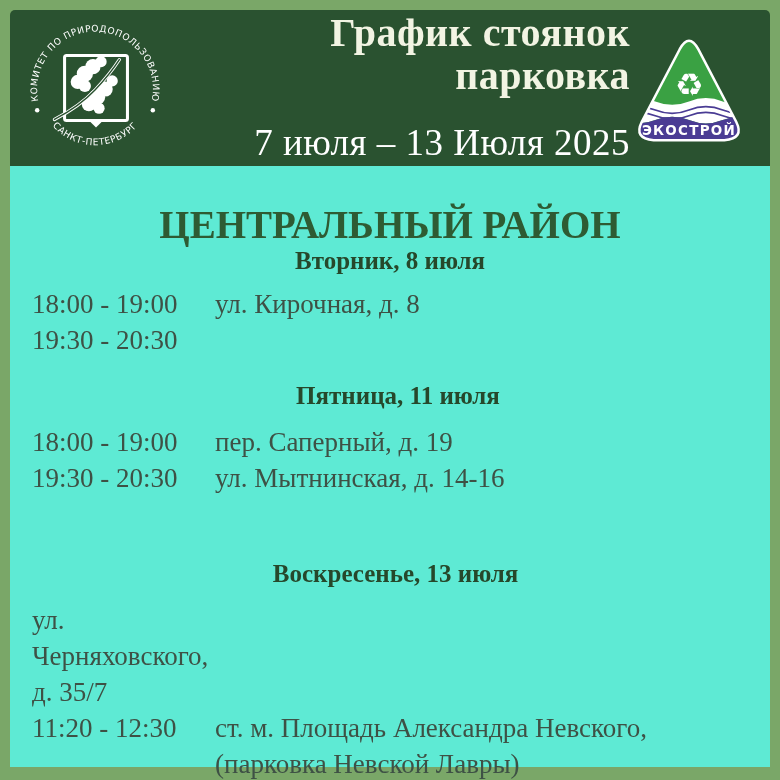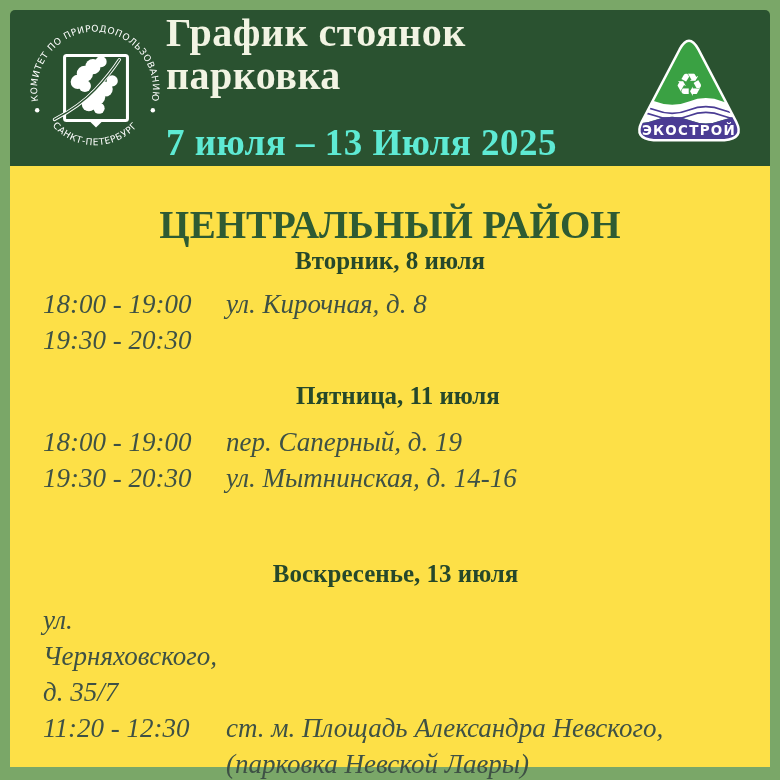--- a/index.html
+++ b/index.html
@@ -19,43 +19,43 @@
     border-radius: 5px 5px 0 0;
     display: flex; align-items: center;
   }
   .committee-logo {
     flex: 0 0 auto;
     margin-left: 14px;
     width: 142px; height: 142px;
   }
   .title-block {
     flex: 1 1 auto;
-    text-align: left;
+    text-align: right;
     padding-bottom: 2px;
   }
   .title-line {
     font-size: 40px; font-weight: bold; line-height: 43px;
     color: #F2F4E3;
     letter-spacing: 0.5px;
   }
   .date-range {
     margin-top: 26px;
-    font-size: 37px; font-weight: bold; line-height: 40px;
-    color: #5eead4;
+    font-size: 37px; font-weight: normal; line-height: 40px;
+    color: #ffffff;
     letter-spacing: 0.5px;
   }
   .eco-logo {
     flex: 0 0 auto;
     margin-right: 22px;
     width: 118px; height: 126px;
   }
   
   .panel {
     position: absolute; left: 10px; right: 10px; top: 166px; bottom: 13px;
-    background: #fde047;
+    background: #5eead4;
   }
   .district {
     margin: 0; padding-top: 36px;
     text-align: center;
     font-size: 39px; font-weight: bold;
     color: #2E5B33;
   }
   .day-label {
     text-align: center;
     font-size: 25px; font-weight: bold;
@@ -65,22 +65,21 @@
   .day-label.d2 { margin-top: 24px; margin-left: 16px; }
   .day-label.d3 { margin-top: 64px; padding-left: 11px; }
   .rows { margin-top: 11px; }
   .rows.r2 { margin-top: 14px; }
   .row {
     display: grid;
     grid-template-columns: 183px 1fr;
     font-size: 27px;
     line-height: 36px;
     color: #3E5145;
-    padding-left: 33px;
-    font-style: italic;
+    padding-left: 22px;
   }
   .row .addr { padding-left: 0; }
   .addr div { line-height: 36px; }
   
   .logo-arc-text {
     font-family: "DejaVu Sans", sans-serif;
     font-size: 9px;
     letter-spacing: 0.6px;
     fill: #FFFFFF;
   }

